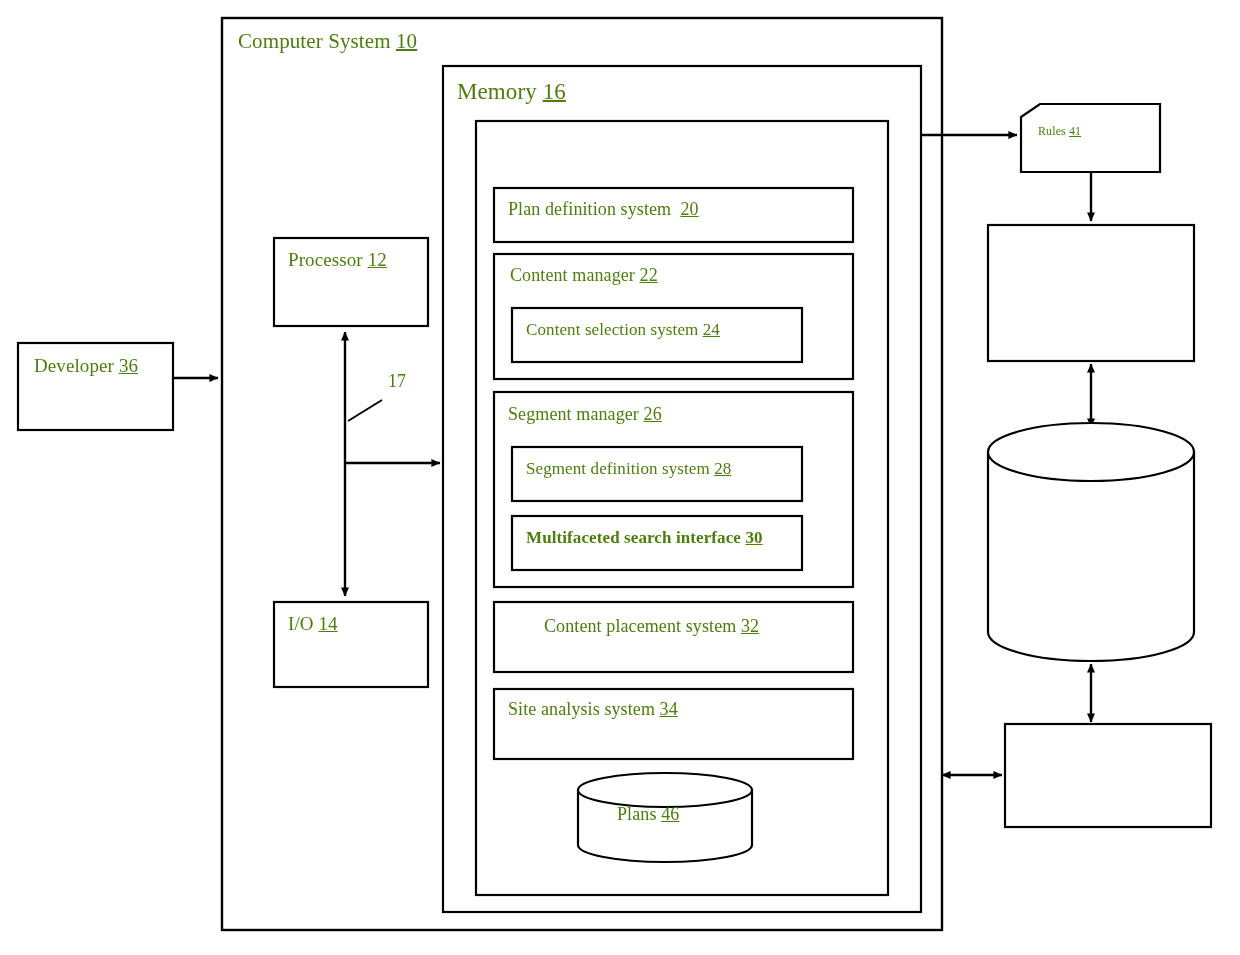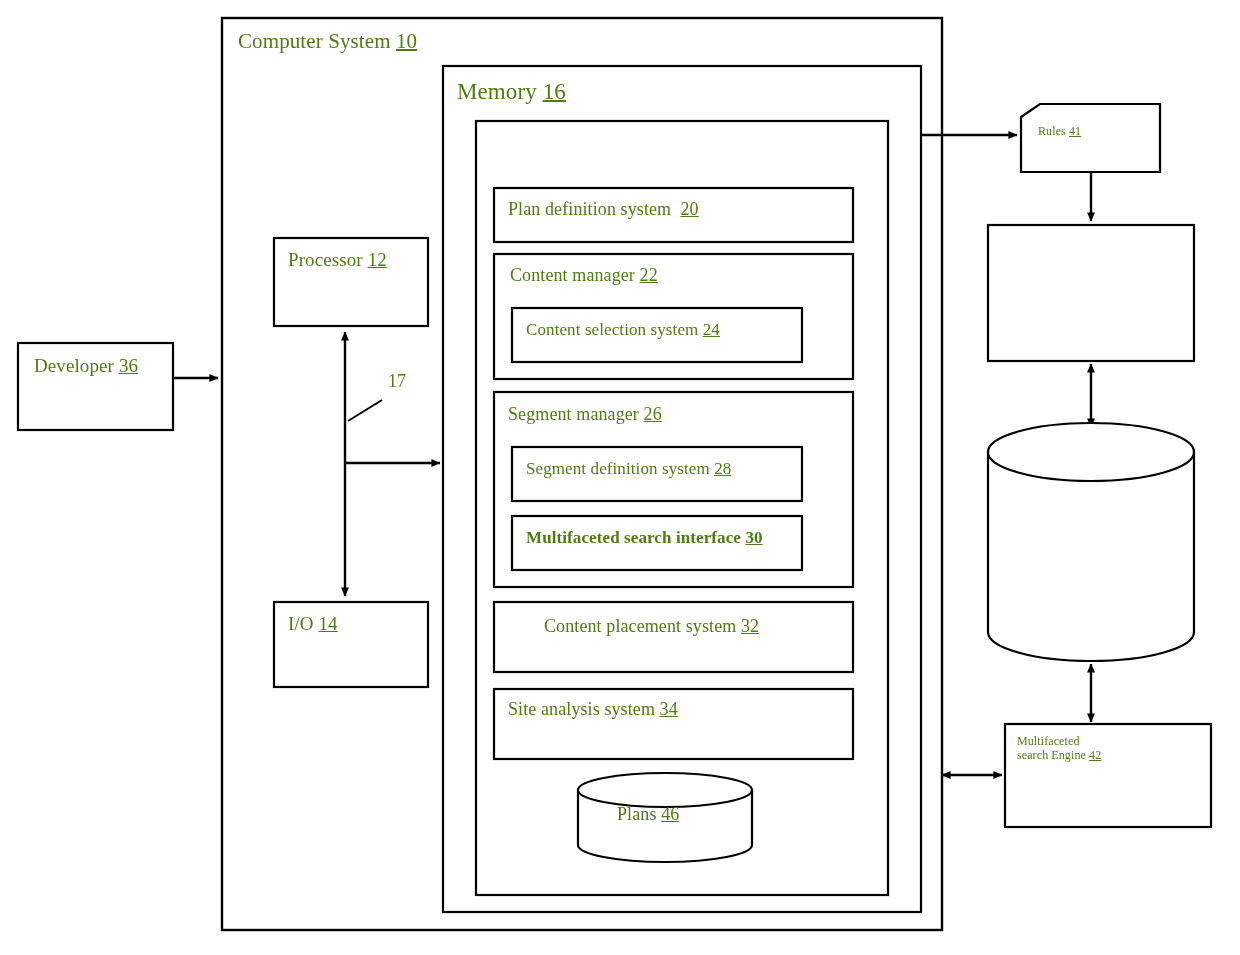--- a/index.html
+++ b/index.html
@@ -231,21 +231,14 @@
     <span>17</span>
   </div>
 
   <div class="lbl t-right" style="left:1038px; top:124px;">
     <span>Rules</span>
     <u>41</u>
   </div>
 
 
 
-  <div class="lbl t-right" style="left:1017px; top:734px;">
-    <div>Multifaceted</div>
-    <div>
-      <span>search Engine</span>
-      <u>42</u>
-    </div>
-  </div>
 
 </div>
 
 </body></html>

